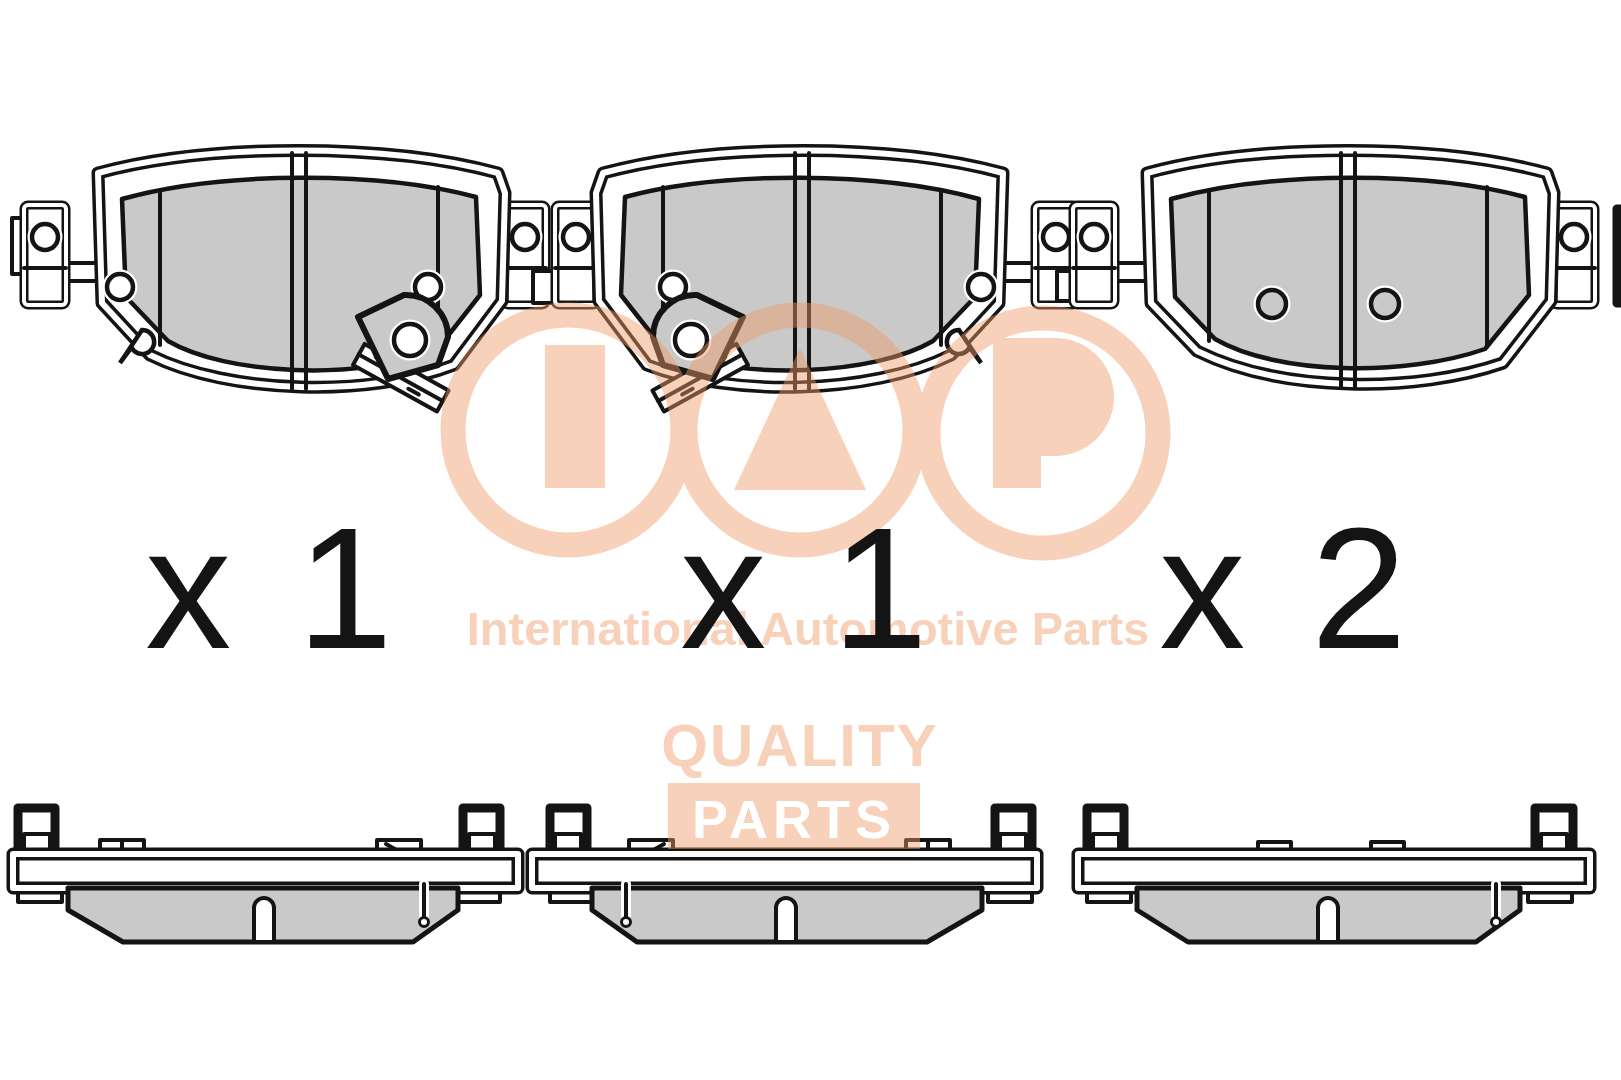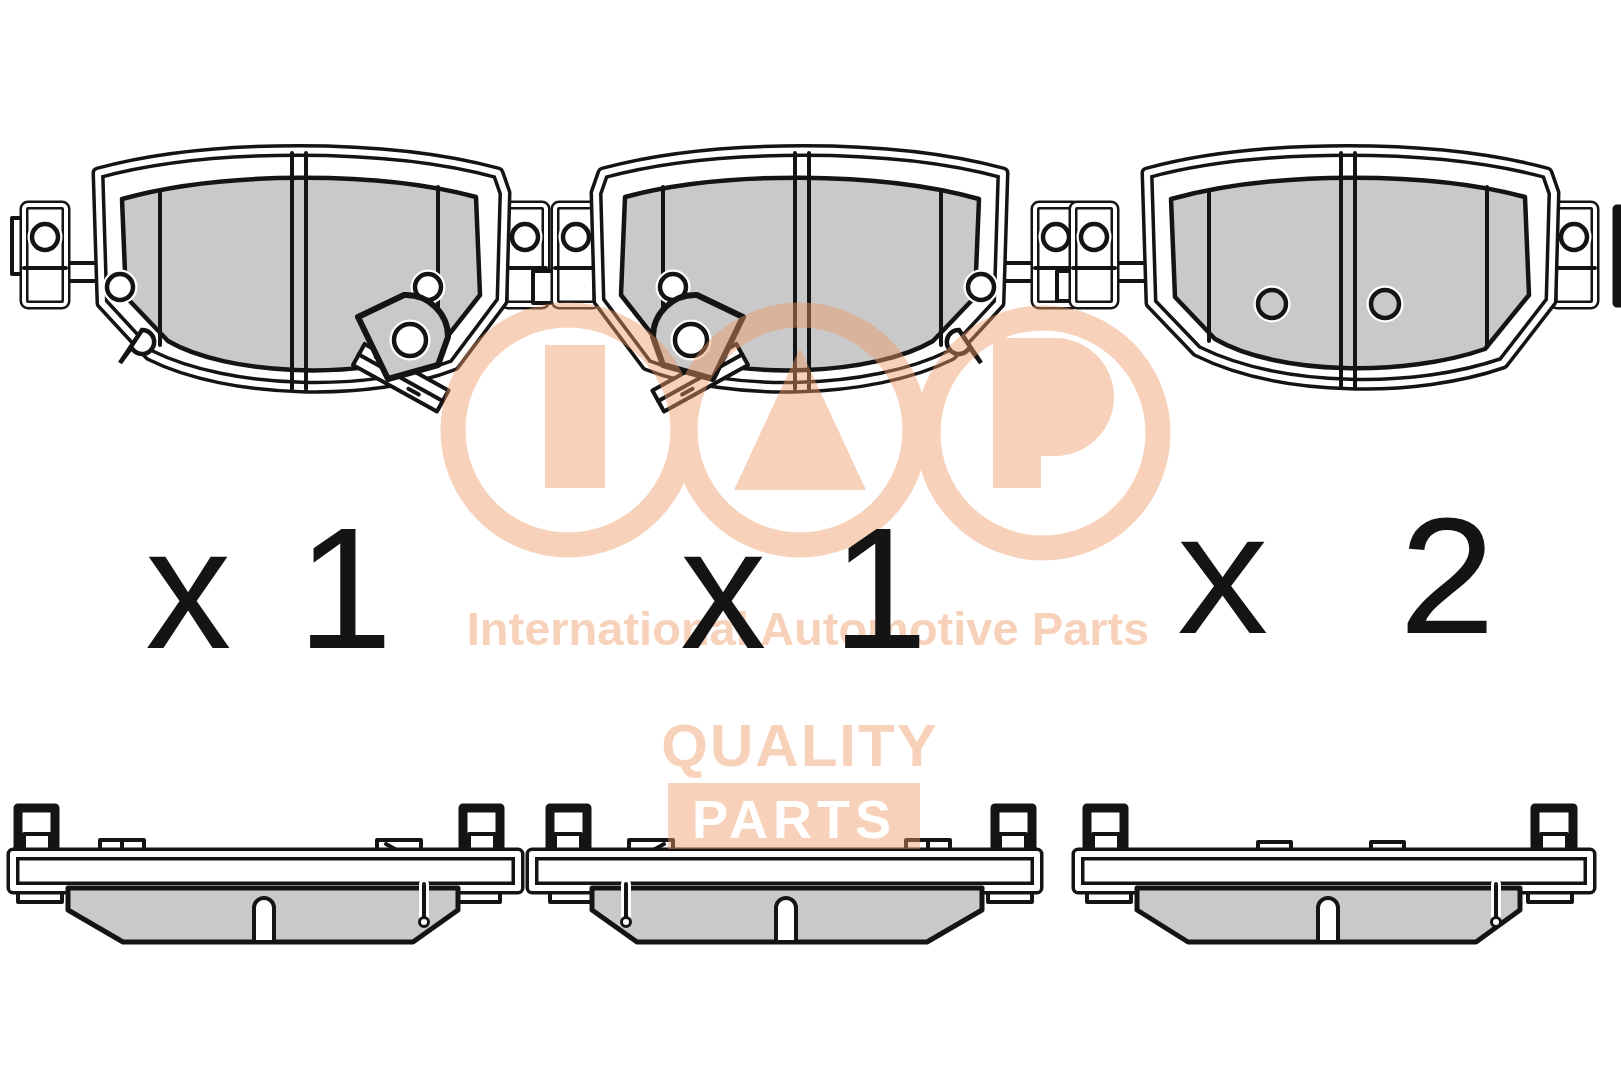--- a/index.html
+++ b/index.html
@@ -186,15 +186,15 @@
     </g>
     <text class="wm-text" x="808" y="645" font-size="47" text-anchor="middle" letter-spacing="0">International Automotive Parts</text>
     <text class="wm-text" x="800" y="766" font-size="60" text-anchor="middle" letter-spacing="2">QUALITY</text>
     <rect class="wm-fill" x="668" y="783" width="252" height="66"></rect>
     <text class="wm-white" x="794" y="838" font-size="54" text-anchor="middle" letter-spacing="5">PARTS</text>
     <text class="wm-white" x="932" y="803" font-size="26" text-anchor="middle">®</text>
   </svg>
 
   <div class="qty" style="left:270px;">x 1</div>
   <div class="qty" style="left:805px;">x 1</div>
-  <div class="qty" style="left:1336px;font-family:Liberation Mono, monospace;">x 2</div>
+  <div class="qty" style="left:1284px;">x 2</div>
 
 </div>
 
 </body></html>

